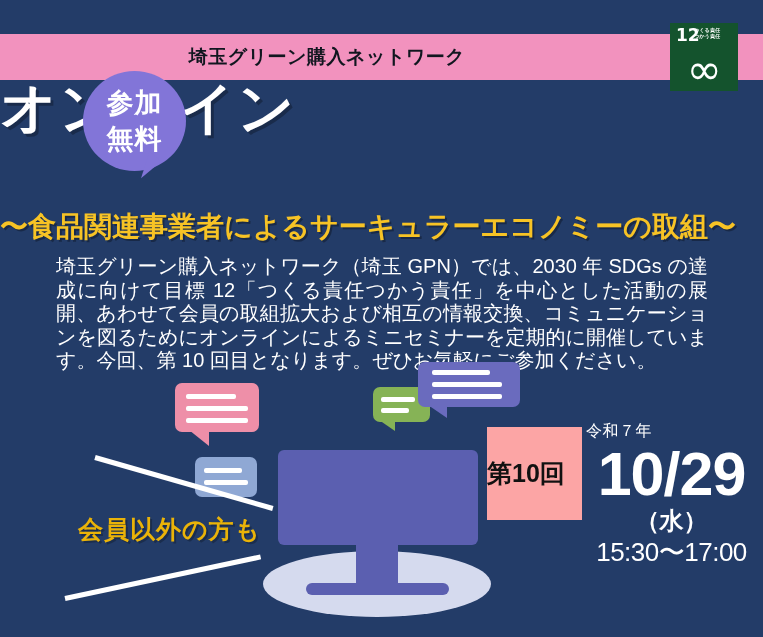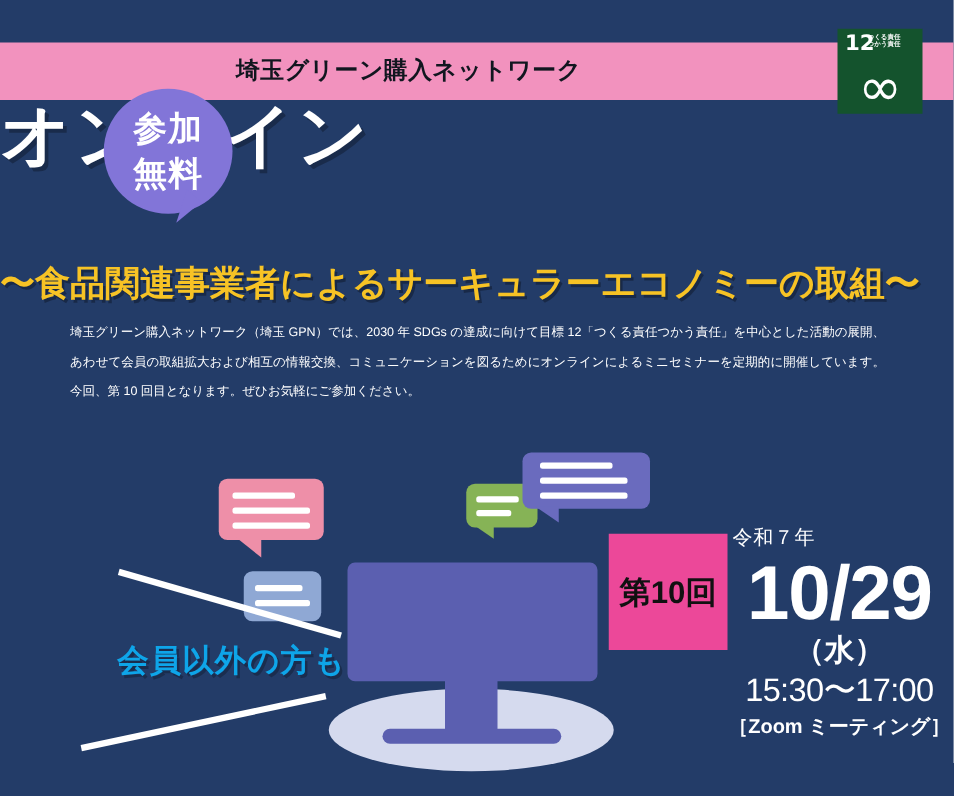--- a/index.html
+++ b/index.html
@@ -151,21 +151,21 @@
     white-space: nowrap;
   }
 
   
   .body-text {
     position: absolute;
     left: 56px;
     top: 255px;
     width: 652px;
     color: #ffffff;
-    font-size: 10px;
+    font-size: 20px;
     line-height: 23.5px;
     text-align: justify;
   }
 
   
   .slash {
     position: absolute;
     background: #ffffff;
     z-index: 3;
   }
@@ -185,22 +185,22 @@
     transform: rotate(-12deg);
     transform-origin: left center;
   }
 
   
   .welcome-text {
     position: absolute;
     left: 62px;
     top: 513px;
     width: 215px;
-    text-align: right;
-    color: #0ea5e9;
+    text-align: center;
+    color: #eab308;
     font-size: 25px;
     font-weight: bold;
     line-height: 32px;
     letter-spacing: 1px;
     text-shadow: 2px 2px 0 rgba(0,0,0,0.25);
     z-index: 4;
   }
 
   
   .chat {
@@ -267,25 +267,25 @@
     z-index: 3;
   }
 
   
   .issue-box {
     position: absolute;
     left: 487px;
     top: 427px;
     width: 95px;
     height: 93px;
-    background: #ec4899;
+    background: #fca5a5;
     z-index: 6;
     display: flex;
     align-items: center;
-    justify-content: center;
+    justify-content: flex-start;
   }
   .issue-box .issue-label {
     color: #111111;
     font-size: 25px;
     font-weight: bold;
     letter-spacing: 0px;
     white-space: nowrap;
   }
   .date-block {
     position: absolute;
@@ -370,16 +370,15 @@
 
   <div class="issue-box">
     <span class="issue-label">第10回</span>
   </div>
 
   <div class="date-block">
     <div class="era">令和７年</div>
     <div class="big-date">10/29</div>
     <div class="weekday">（水）</div>
     <div class="time">15:30〜17:00</div>
-    <div class="platform">［Zoom ミーティング］</div>
   </div>
 
 </div>
 
 </body></html>

